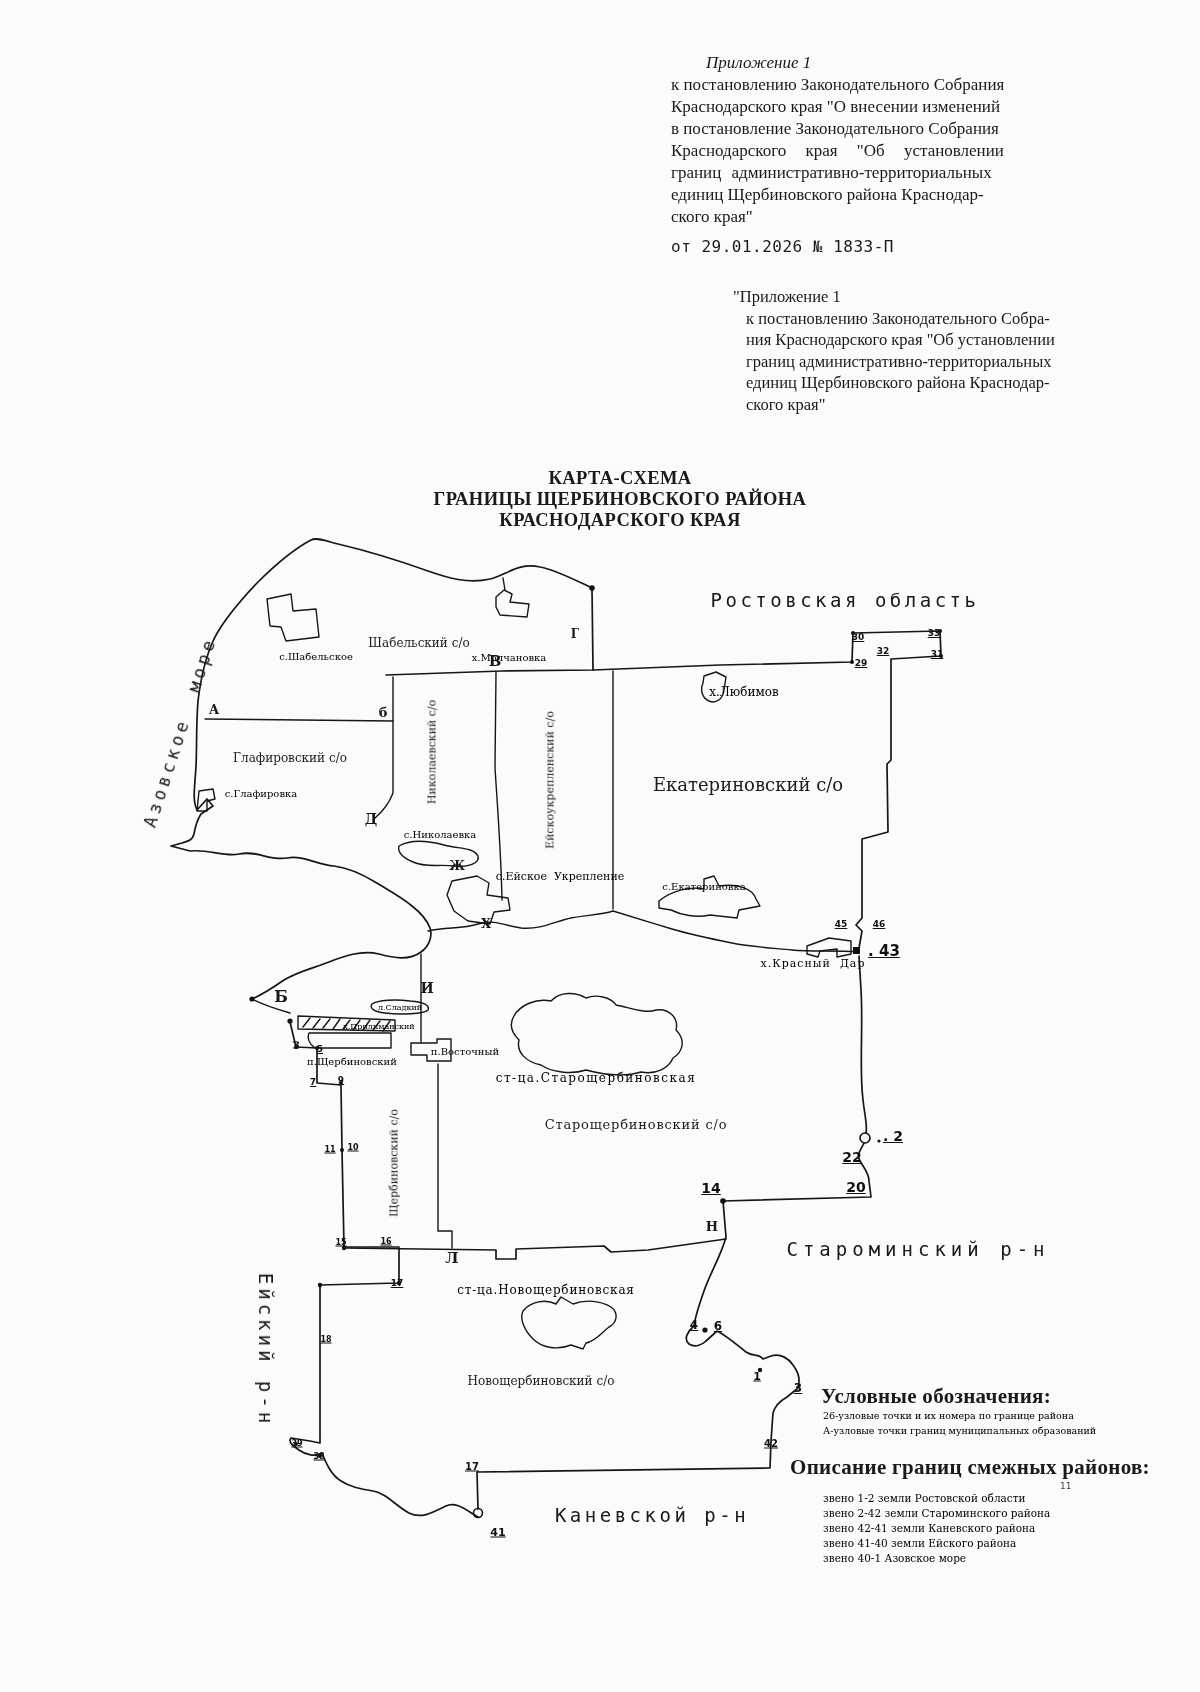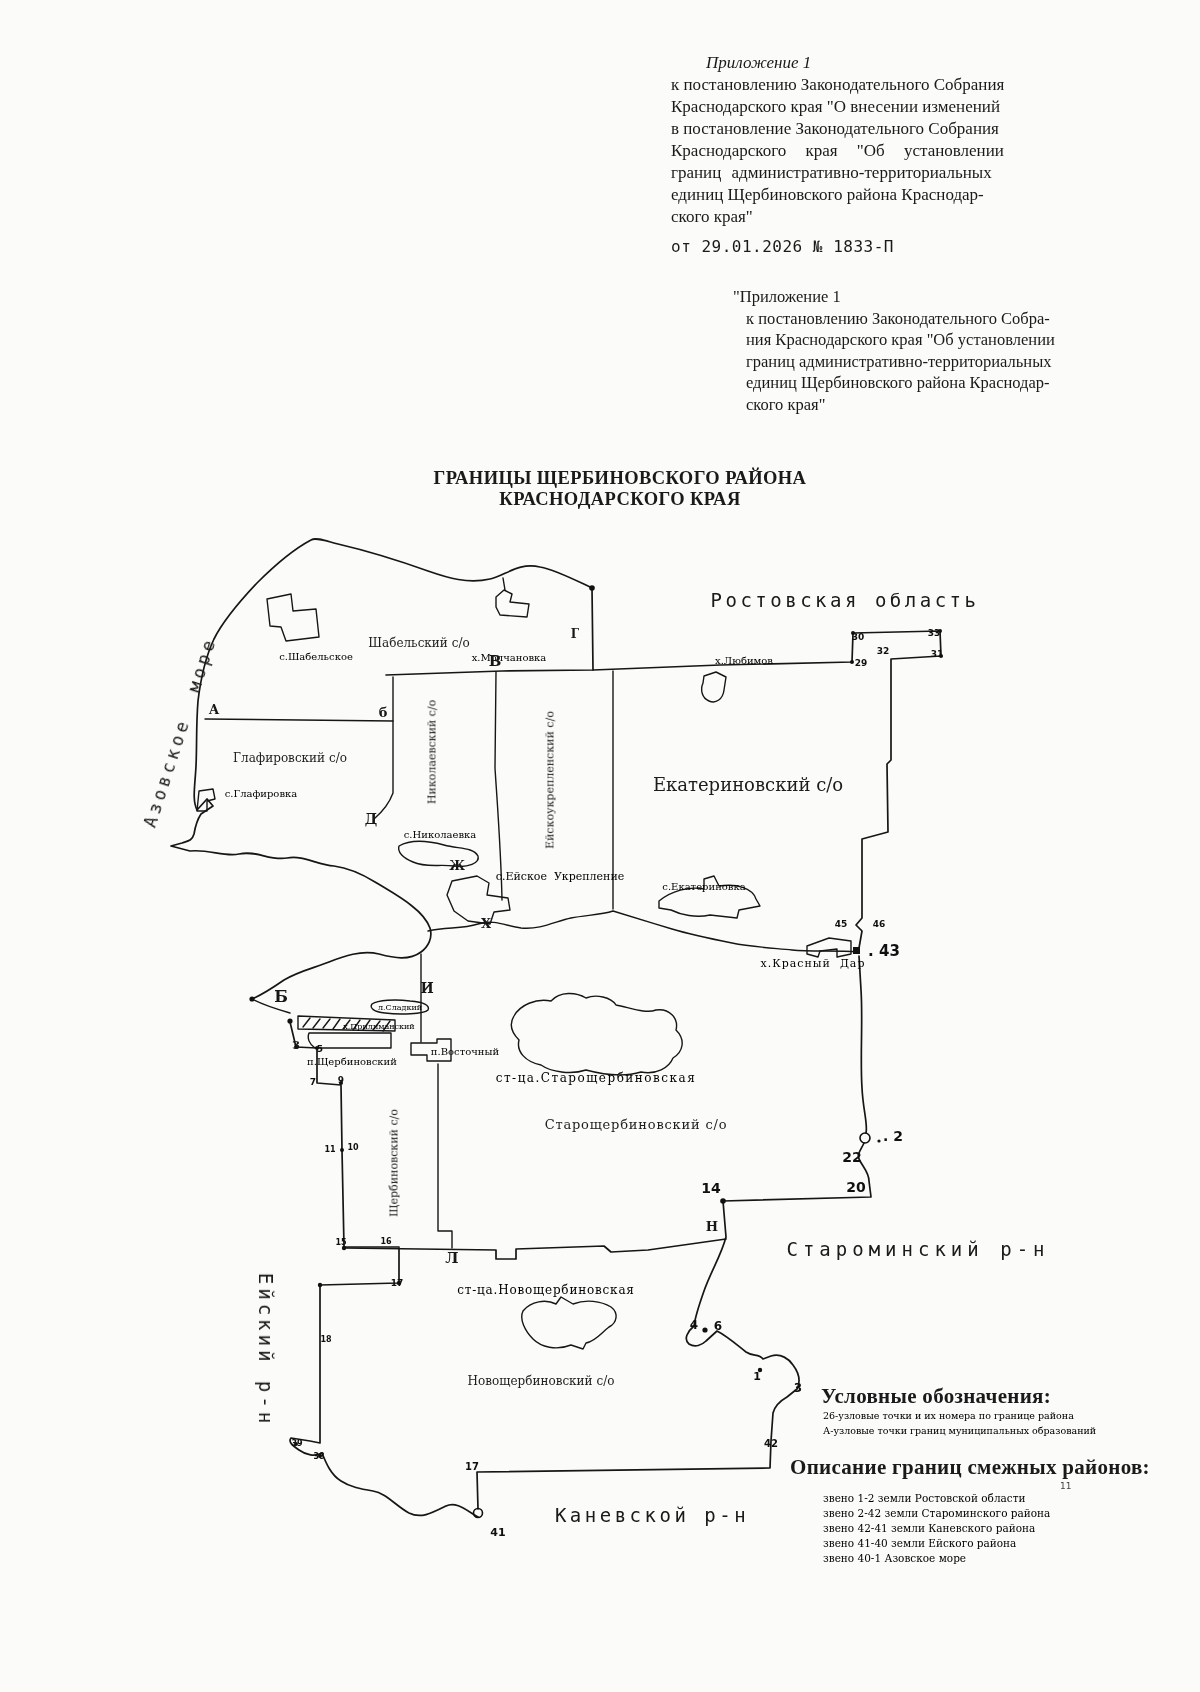--- a/index.html
+++ b/index.html
@@ -17,21 +17,21 @@
   
   .map-title{position:absolute;left:340px;top:468px;width:560px;text-align:center;
              font-weight:bold;font-size:18.5px;line-height:21px;letter-spacing:.4px;}
   
   .lbl{position:absolute;white-space:pre;transform:translate(-50%,-50%);color:#171717;}
   .neighbor{font-family:"DejaVu Sans Mono",monospace;font-weight:400;color:#242424;
             filter:blur(.25px) contrast(1.1);}
   .area{font-family:"DejaVu Serif",serif;filter:blur(.35px);color:#1c1c1c;}
   .settle{font-family:"DejaVu Serif",serif;filter:blur(.45px) contrast(1.3);color:#141414;}
   .letter{font-family:"DejaVu Serif",serif;font-weight:bold;filter:blur(.3px);}
-  .num{font-family:"DejaVu Sans",sans-serif;font-weight:bold;filter:blur(.35px);color:#101010;}
+  .num{font-family:"DejaVu Sans",sans-serif;font-weight:bold;filter:blur(.35px);color:#101010;text-decoration:underline;}
   
   .legend-h{position:absolute;font-weight:bold;font-size:21px;letter-spacing:.3px;white-space:nowrap;}
   .legend-s{position:absolute;font-family:"DejaVu Serif",serif;font-size:9.5px;white-space:nowrap;
             filter:blur(.5px) contrast(1.4);color:#222;}
   .legend-z{position:absolute;font-family:"DejaVu Serif",serif;font-size:10.5px;line-height:15px;
             filter:blur(.5px) contrast(1.4);color:#1d1d1d;white-space:nowrap;}
   .pageno{position:absolute;left:1060px;top:1481px;font-size:9px;color:#444;
           font-family:"DejaVu Sans",sans-serif;filter:blur(.3px);}
   svg.mapdraw{position:absolute;left:0;top:0;}
   svg.mapdraw path{fill:none;stroke:#161616;stroke-width:1.7;stroke-linecap:round;stroke-linejoin:round;}
@@ -57,20 +57,21 @@
 <div class="hdr2">
   <div class="line">"Приложение 1</div>
   <div class="line">к постановлению Законодательного Собра-</div>
   <div class="line">ния Краснодарского края "Об установлении</div>
   <div class="line">границ административно-территориальных</div>
   <div class="line">единиц Щербиновского района Краснодар-</div>
   <div class="line">ского края"</div>
 </div>
 
 <div class="map-title">
+  <div>КАРТА-СХЕМА</div>
   <div>ГРАНИЦЫ ЩЕРБИНОВСКОГО РАЙОНА</div>
   <div>КРАСНОДАРСКОГО КРАЯ</div>
 </div>
 
 <svg class="mapdraw" width="1200" height="1692" viewBox="0 0 1200 1692">
 
   <path d="M592,588 C575,580 556,570 540,567 C518,562 505,576 490,579 C468,584 448,578 428,571 C400,561 368,551 338,544 C326,541 316,537 311,540 C294,549 274,566 257,583 C240,601 224,619 214,639 C206,656 201,676 198,701 C196,726 197,746 196,766 C195,786 192,800 197,810 L207,799 L213,806 L201,814 C197,820 195,828 194,834 C192,841 188,841 182,843 L171,846 L190,851 C209,849 224,857 239,854 C257,850 269,861 287,858 C304,855 317,865 334,866 C349,868 362,874 375,882 C388,890 401,897 412,906 C421,913 427,920 430,928 C433,938 428,947 421,952 C409,961 394,958 379,954 C361,950 344,956 329,962 C314,968 299,971 284,980 C271,989 259,996 252,999"></path>
   <path class="thin" d="M252,999 C263,1005 276,1009 290,1013"></path>
 
   <path d="M592,588 L593,670"></path>
@@ -139,21 +140,21 @@
     <div class="lbl area" style="left: 419px; top: 643px; font-size: 12px;">Шабельский с/о</div>
     <div class="lbl area" style="left: 290px; top: 758px; font-size: 12px;">Глафировский с/о</div>
     <div class="lbl area" style="left: 432px; top: 752px; font-size: 11px; transform: translate(-50%, -50%) rotate(-90deg);">Николаевский с/о</div>
     <div class="lbl area" style="left: 550px; top: 780px; font-size: 11px; transform: translate(-50%, -50%) rotate(-90deg);">Ейскоукрепленский с/о</div>
     <div class="lbl area" style="left: 748px; top: 784px; font-size: 18px;">Екатериновский с/о</div>
     <div class="lbl area" style="left: 636px; top: 1124px; font-size: 13px; letter-spacing: 0.8px;">Старощербиновский с/о</div>
     <div class="lbl area" style="left: 394px; top: 1163px; font-size: 11px; transform: translate(-50%, -50%) rotate(-90deg);">Щербиновский с/о</div>
     <div class="lbl area" style="left: 541px; top: 1381px; font-size: 12px;">Новощербиновский с/о</div>
     <div class="lbl settle" style="left: 316px; top: 656px; font-size: 10px;">с.Шабельское</div>
     <div class="lbl settle" style="left: 509px; top: 616px; font-size: 10px; margin-top: 41px;">х.Молчановка</div>
-    <div class="lbl settle" style="left: 744px; top: 660px; font-size: 10px;">х.Любимов</div>
+    <div class="lbl settle" style="left: 744px; top: 692px; font-size: 12px;">х.Любимов</div>
     <div class="lbl settle" style="left: 261px; top: 793px; font-size: 10px;">с.Глафировка</div>
     <div class="lbl settle" style="left: 440px; top: 834px; font-size: 10px;">с.Николаевка</div>
     <div class="lbl settle" style="left: 560px; top: 876px; font-size: 11px;">с.Ейское  Укрепление</div>
     <div class="lbl settle" style="left: 704px; top: 886px; font-size: 10px;">с.Екатериновка</div>
     <div class="lbl settle" style="left: 813px; top: 963px; font-size: 11px; letter-spacing: 1px;">х.Красный  Дар</div>
     <div class="lbl settle" style="left: 400px; top: 1007px; font-size: 8px;">л.Сладкий</div>
     <div class="lbl settle" style="left: 379px; top: 1026px; font-size: 8px;">х.Прилиманский</div>
     <div class="lbl settle" style="left: 465px; top: 1051px; font-size: 10px;">п.Восточный</div>
     <div class="lbl settle" style="left: 352px; top: 1061px; font-size: 10px;">п.Щербиновский</div>
     <div class="lbl settle" style="left: 596px; top: 1078px; font-size: 12px; letter-spacing: 1.5px;">ст-ца.Старощербиновская</div>

